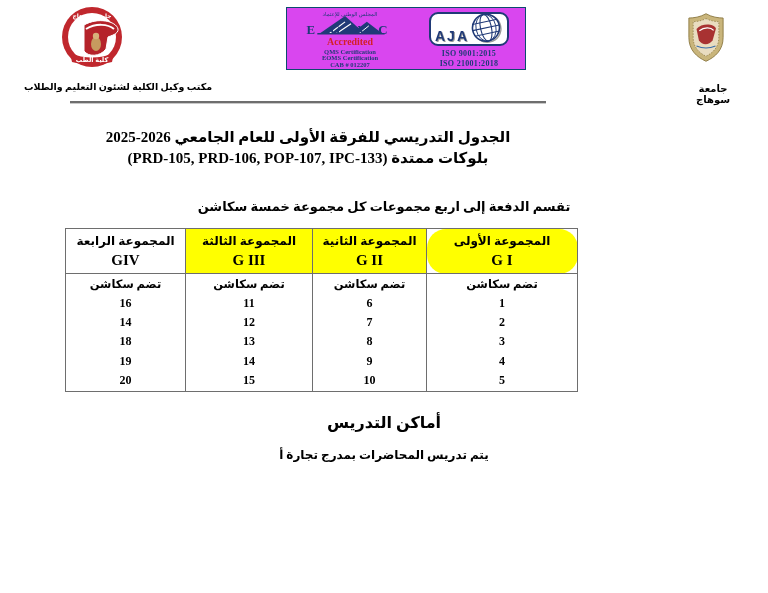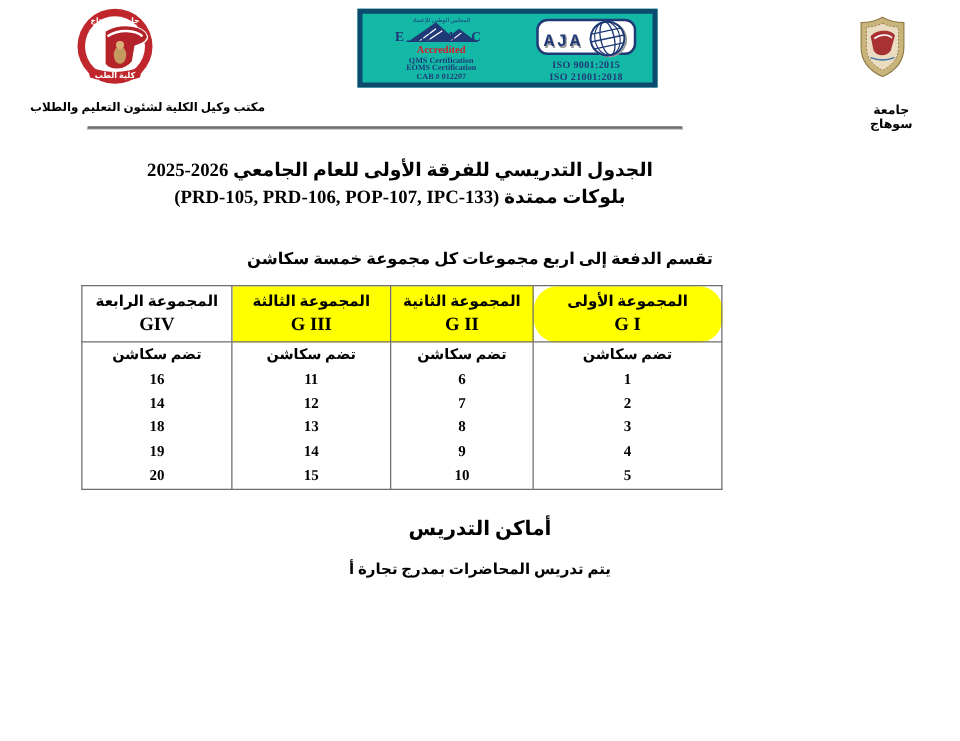--- a/index.html
+++ b/index.html
@@ -2,46 +2,46 @@
 <html lang="ar"><head>
 <meta charset="utf-8">
 <style>
   html,body{margin:0;padding:0;background:#fff;}
   .page{position:relative;width:768px;height:593px;background:#fff;overflow:hidden;
         font-family:"Liberation Serif","DejaVu Sans",serif;color:#000;}
   .abs{position:absolute;}
 
   
   .med-logo{left:50px;top:5px;width:86px;height:64px;}
-  .cert-box{left:286px;top:7px;width:240px;height:63px;border:4px solid #0c4a6e;
-            box-sizing:border-box;background:#14b8a6;display:flex;}
+  .cert-box{left:286px;top:7px;width:240px;height:63px;border:1px solid #0c4a6e;
+            box-sizing:border-box;background:#d946ef;display:flex;}
   .egac-block{width:126px;display:flex;flex-direction:column;align-items:center;padding-top:1px;}
   .egac-svg{width:118px;height:40px;display:block;}
   .cert-lines{font-size:6.5px;line-height:6.8px;font-weight:bold;color:#203a77;
               text-align:center;font-family:"Liberation Serif",serif;}
   .aja-block{flex:1;display:flex;flex-direction:column;align-items:center;padding-top:4px;}
   .aja-box{width:80px;height:34px;border:2px solid #203a77;border-radius:9px;
            position:relative;background:#fff;box-sizing:border-box;}
   .aja-globe{position:absolute;right:0;top:-1px;width:46px;height:31px;}
-  .aja-text{position:absolute;left:4px;bottom:0;font-family:Liberation Mono, monospace;
+  .aja-text{position:absolute;left:4px;bottom:0;font-family:Liberation Sans, sans-serif;
             font-weight:bold;font-size:14px;color:#203a77;letter-spacing:2px;
             text-shadow:1px 1px 0 #9a9a9a;}
   .iso-lines{margin-top:3px;font-size:8px;line-height:9.5px;font-weight:bold;color:#203a77;
              font-family:"Liberation Serif",serif;letter-spacing:.3px;text-align:center;}
   .univ-logo{left:687px;top:12px;width:38px;height:51px;}
 
   
   .office-text{left:24px;top:81px;font-size:9.5px;font-weight:bold;direction:rtl;}
   .univ-name{left:681px;top:83px;width:64px;font-size:10px;font-weight:bold;
              text-align:center;direction:rtl;}
   .rule{left:70px;top:101px;width:476px;height:2px;background:#6e6e6e;
         border-bottom:1px solid #c9c9c9;}
 
   
-  .title-block{top:127px;left:16px;width:608px;text-align:center;direction:rtl;
+  .title-block{top:127px;left:4px;width:608px;text-align:center;direction:rtl;
                font-weight:bold;font-size:15px;line-height:21px;}
   .division-note{top:199px;left:0;width:768px;text-align:center;direction:rtl;
                  font-weight:bold;font-size:13px;}
 
   
   .groups-table{position:absolute;left:65px;top:228px;border-collapse:collapse;direction:rtl;}
   .groups-table th,.groups-table td{border:1px solid #6e6e6e;padding:0;text-align:center;
                                     vertical-align:top;background:#fff;}
   .groups-table th{height:44px;font-weight:bold;}
   .g-ar{font-size:12px;line-height:20px;padding-top:2px;}

